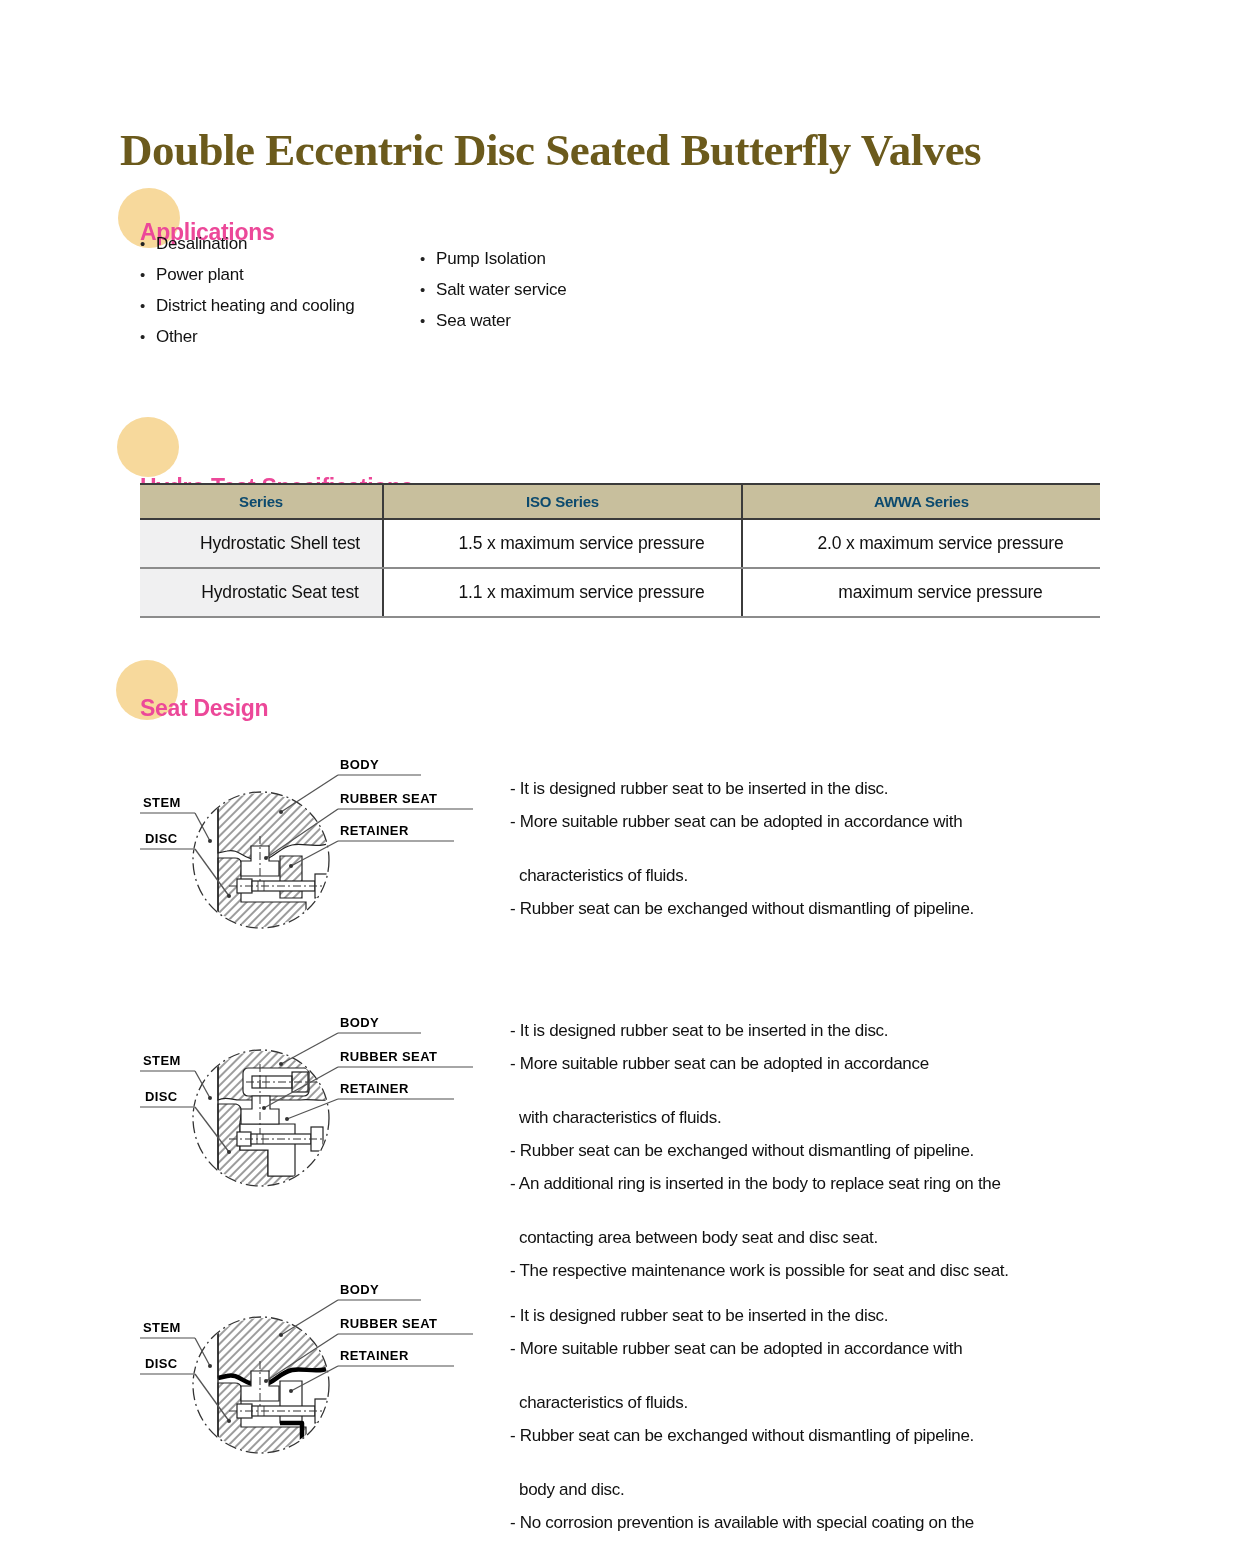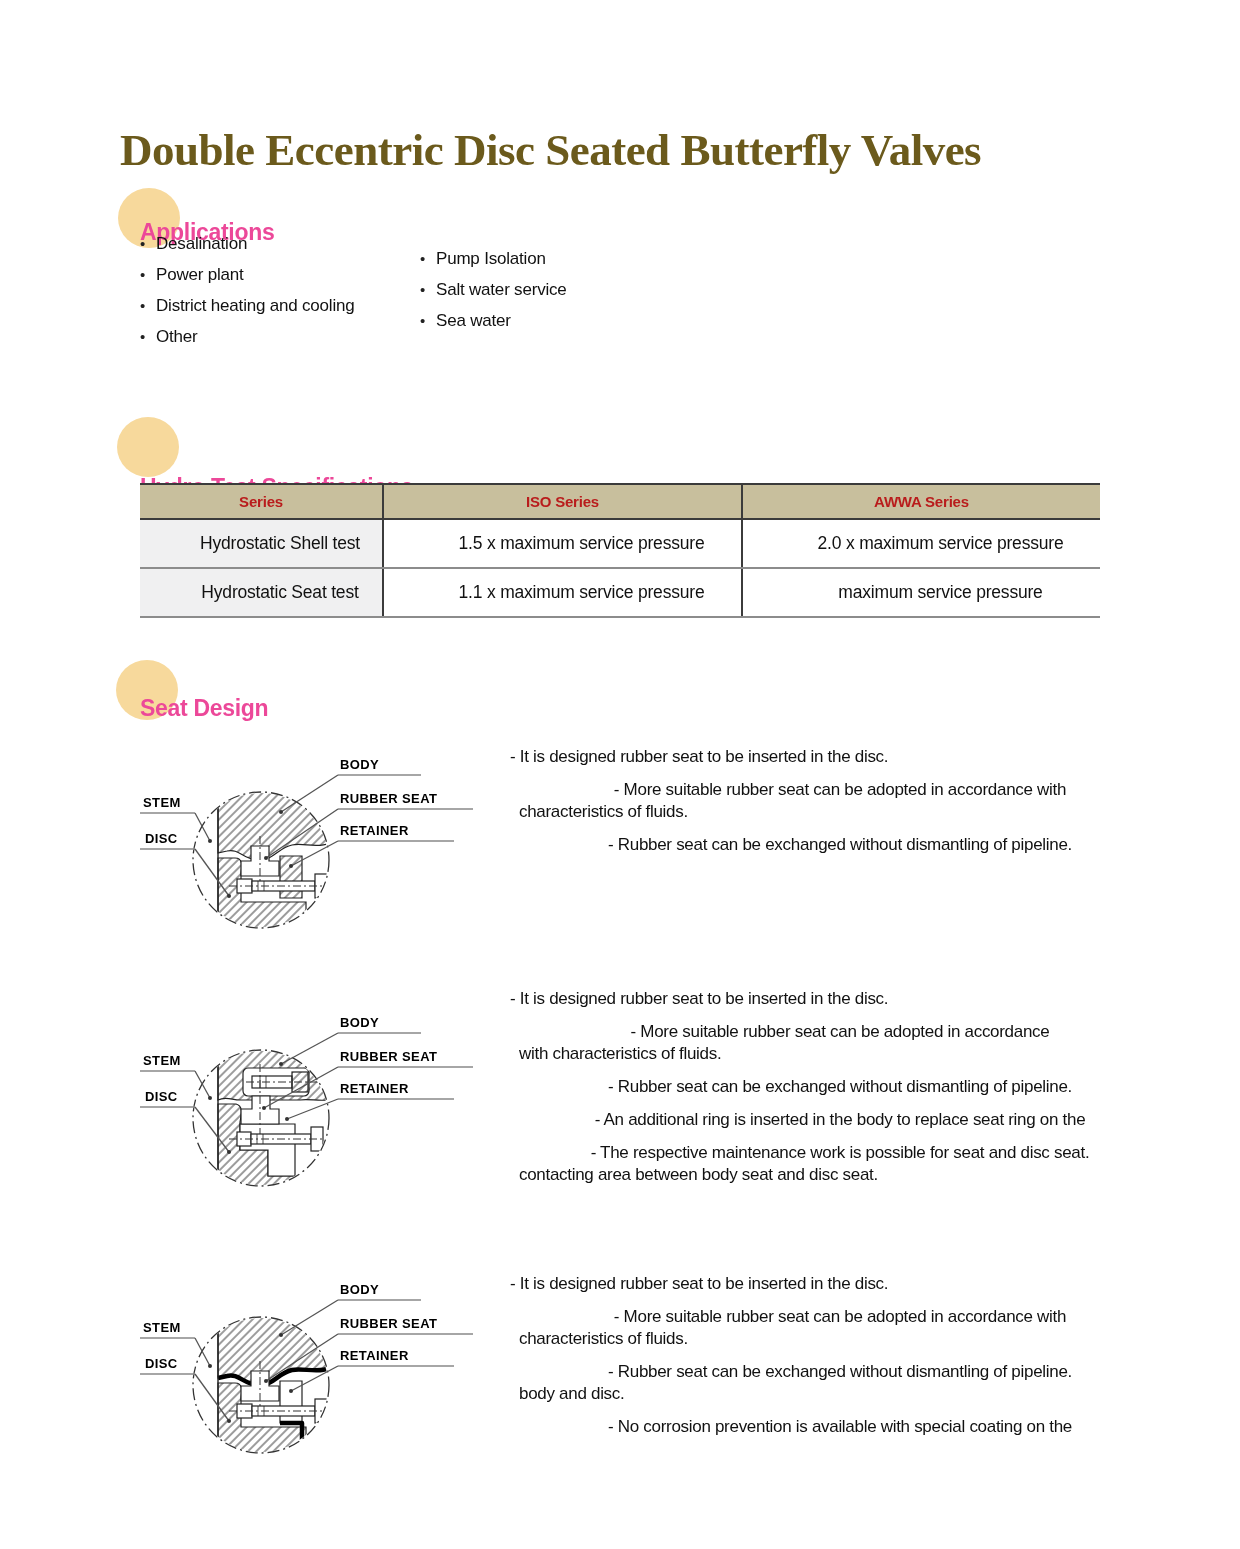--- a/index.html
+++ b/index.html
@@ -31,37 +31,37 @@
   #apps-col1{left:140px;top:228px;}
   #apps-col2{left:420px;top:243px;}
   .app-item{white-space:nowrap;}
   .bullet{display:inline-block;width:16px;color:#222;}
   .bullet::before{content:"\2022";font-size:15px;}
 
   
   #spec-table{left:140px;top:483px;width:960px;border-collapse:collapse;table-layout:fixed;}
   #spec-table th{
     background:var(--table-header-bg,#c8bf9d);height:31px;
-    font-size:15px;font-weight:bold;letter-spacing:-0.2px;color:#b91c1c;
+    font-size:15px;font-weight:bold;letter-spacing:-0.2px;color:#0c4a6e;
     border-top:2px solid #3b3b3b;border-bottom:2px solid #3b3b3b;
   }
   #spec-table td{
     height:45px;text-align:center;font-size:17.5px;letter-spacing:-0.2px;color:#111;
     border-bottom:2px solid #8c8c8c;background:#fff;padding-left:39px;
   }
   #spec-table th + th, #spec-table td + td{border-left:2px solid #3b3b3b;}
   #spec-table td.rowlabel{background:var(--table-label-bg,#f0f0f1);}
 
   
   .notes{left:510px;width:660px;font-size:17px;letter-spacing:-0.3px;color:#111;}
   #notes-1{top:746px;}
   #notes-2{top:988px;}
   #notes-3{top:1273px;}
-  .note-line{line-height:22px;white-space:nowrap;}
-  .nl-new{margin-top:11px;text-align:center;}
+  .note-line{line-height:22px;white-space:nowrap;margin-top:32px;}
+  .nl-new{margin-top:11px;}
   .nl-cont{padding-left:9px;}
 
   
   .diagram{width:335px;height:205px;left:140px;}
   #diag-1{top:750px;}
   #diag-2{top:1008px;}
   #diag-3{top:1275px;}
   .diagram text{font-family:"Liberation Sans",sans-serif;font-size:13px;font-weight:bold;letter-spacing:0.4px;fill:#000;}
   .dashcirc{fill:none;stroke:#333;stroke-width:1.3;stroke-dasharray:12 4 2 4;}
   .outline{stroke:#222;stroke-width:1.2;}
@@ -239,22 +239,22 @@
     <circle class="ldot" cx="89" cy="144" r="2"></circle>
   </g>
 </svg>
 
 <div class="abs notes" id="notes-2">
   <div class="note-line">- It is designed rubber seat to be inserted in the disc.</div>
   <div class="note-line nl-new">- More suitable rubber seat can be adopted in accordance</div>
   <div class="note-line nl-cont">with characteristics of fluids.</div>
   <div class="note-line nl-new">- Rubber seat can be exchanged without dismantling of pipeline.</div>
   <div class="note-line nl-new">- An additional ring is inserted in the body to replace seat ring on the</div>
+  <div class="note-line nl-cont">contacting area between body seat and disc seat.</div>
   <div class="note-line nl-new">- The respective maintenance work is possible for seat and disc seat.</div>
-  <div class="note-line nl-cont">contacting area between body seat and disc seat.</div>
 </div>
 
 <svg class="abs diagram" id="diag-3" viewBox="0 0 335 205">
   <defs>
     <pattern id="h3" patternUnits="userSpaceOnUse" width="6" height="6" patternTransform="rotate(45)">
       <line x1="3" y1="0" x2="3" y2="6" stroke="#3a3a3a" stroke-width="1"></line>
     </pattern>
     <clipPath id="c3">
         <circle cx="121" cy="110" r="67"></circle>
       </clipPath>

